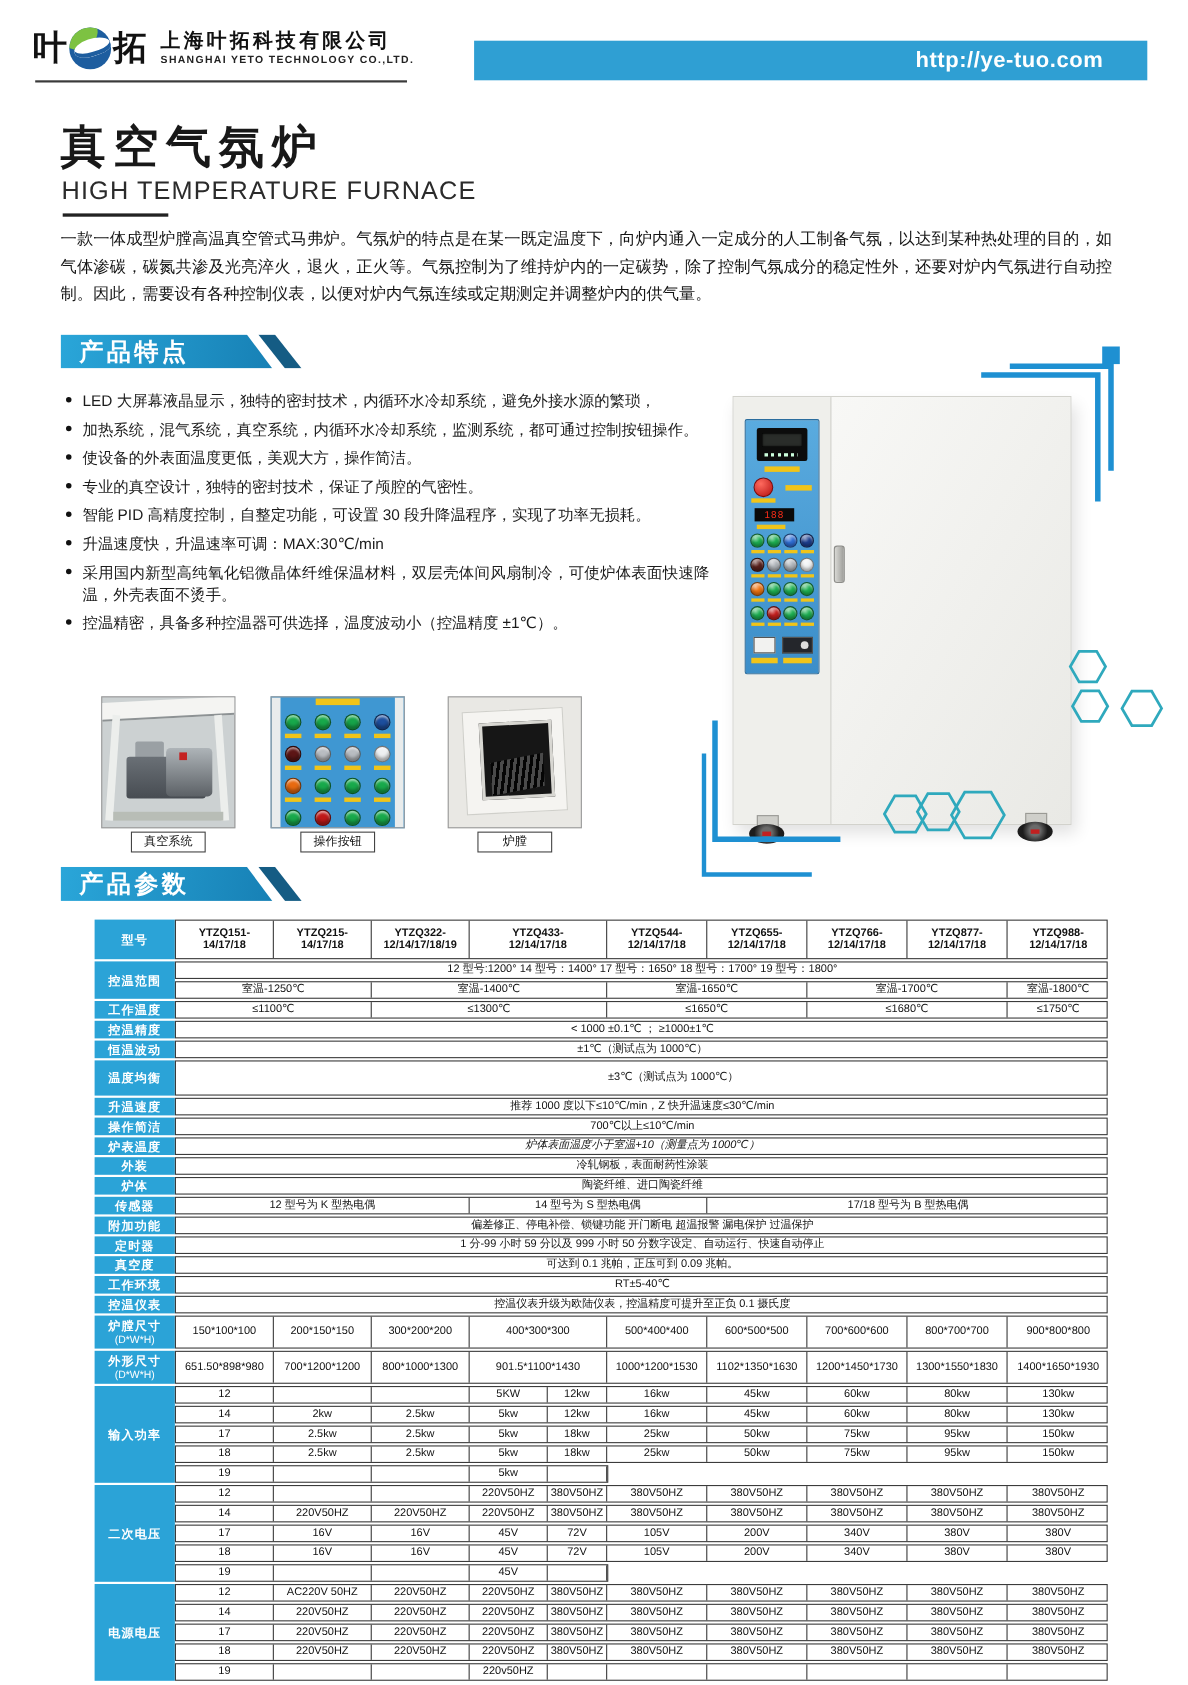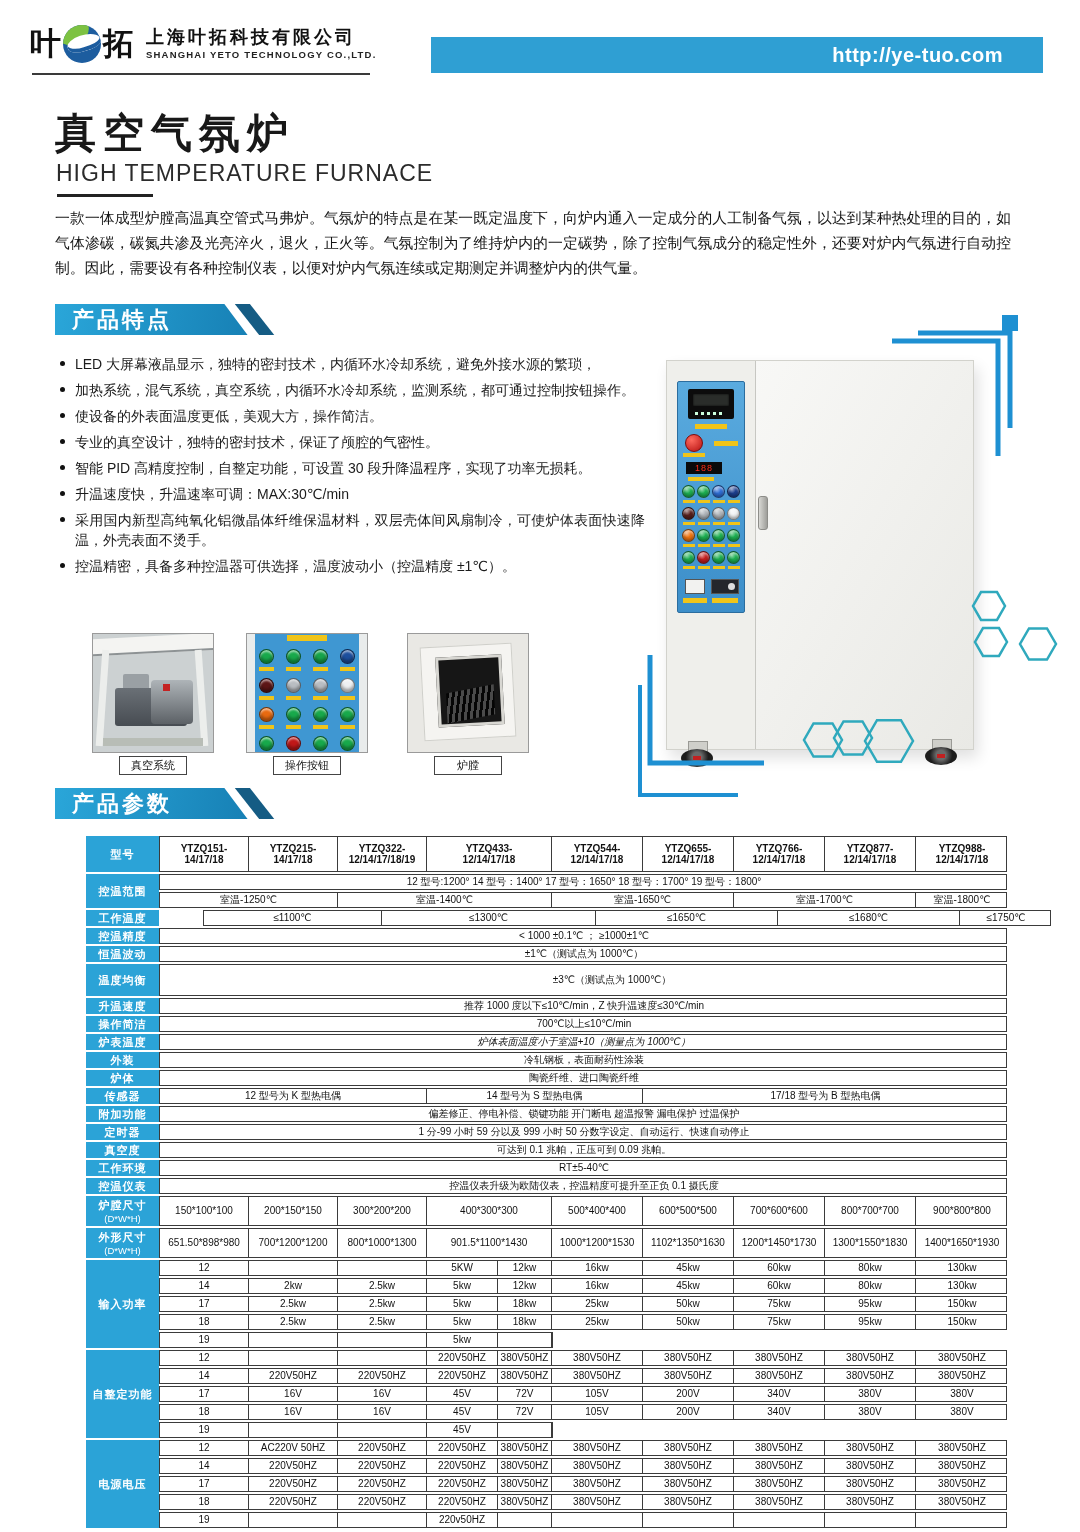--- a/index.html
+++ b/index.html
@@ -470,21 +470,21 @@
             <div class="tcell" style="width: 182px;">室温-1700℃</div>
             <div class="tcell" style="width: 92px;">室温-1800℃</div>
           </div>
         </div>
       </div>
       <div class="trow">
         <div class="tlabel">
           <div class="l1">工作温度</div>
         </div>
         <div class="tsubs">
-          <div class="tdatarow" style="height: 16px; margin-left: 44px;">
+          <div class="tdatarow" style="height: 16px;">
             <div class="tcell" style="width: 178px;">≤1100℃</div>
             <div class="tcell" style="width: 214px;">≤1300℃</div>
             <div class="tcell" style="width: 182px;">≤1650℃</div>
             <div class="tcell" style="width: 182px;">≤1680℃</div>
             <div class="tcell" style="width: 92px;">≤1750℃</div>
           </div>
         </div>
       </div>
       <div class="trow">
         <div class="tlabel">
@@ -723,21 +723,21 @@
             <div class="tcell" style="width: 89px;">19</div>
             <div class="tcell" style="width: 89px;"></div>
             <div class="tcell" style="width: 89px;"></div>
             <div class="tcell" style="width: 71px;">5kw</div>
             <div class="tcell" style="width: 54px;"></div>
           </div>
         </div>
       </div>
       <div class="trow">
         <div class="tlabel">
-          <div class="l1">自整定功能</div>
+          <div class="l1">二次电压</div>
         </div>
         <div class="tsubs">
           <div class="tdatarow" style="height: 16px;">
             <div class="tcell" style="width: 89px;">12</div>
             <div class="tcell" style="width: 89px;"></div>
             <div class="tcell" style="width: 89px;"></div>
             <div class="tcell" style="width: 71px;">220V50HZ</div>
             <div class="tcell" style="width: 54px;">380V50HZ</div>
             <div class="tcell" style="width: 91px;">380V50HZ</div>
             <div class="tcell" style="width: 91px;">380V50HZ</div>

